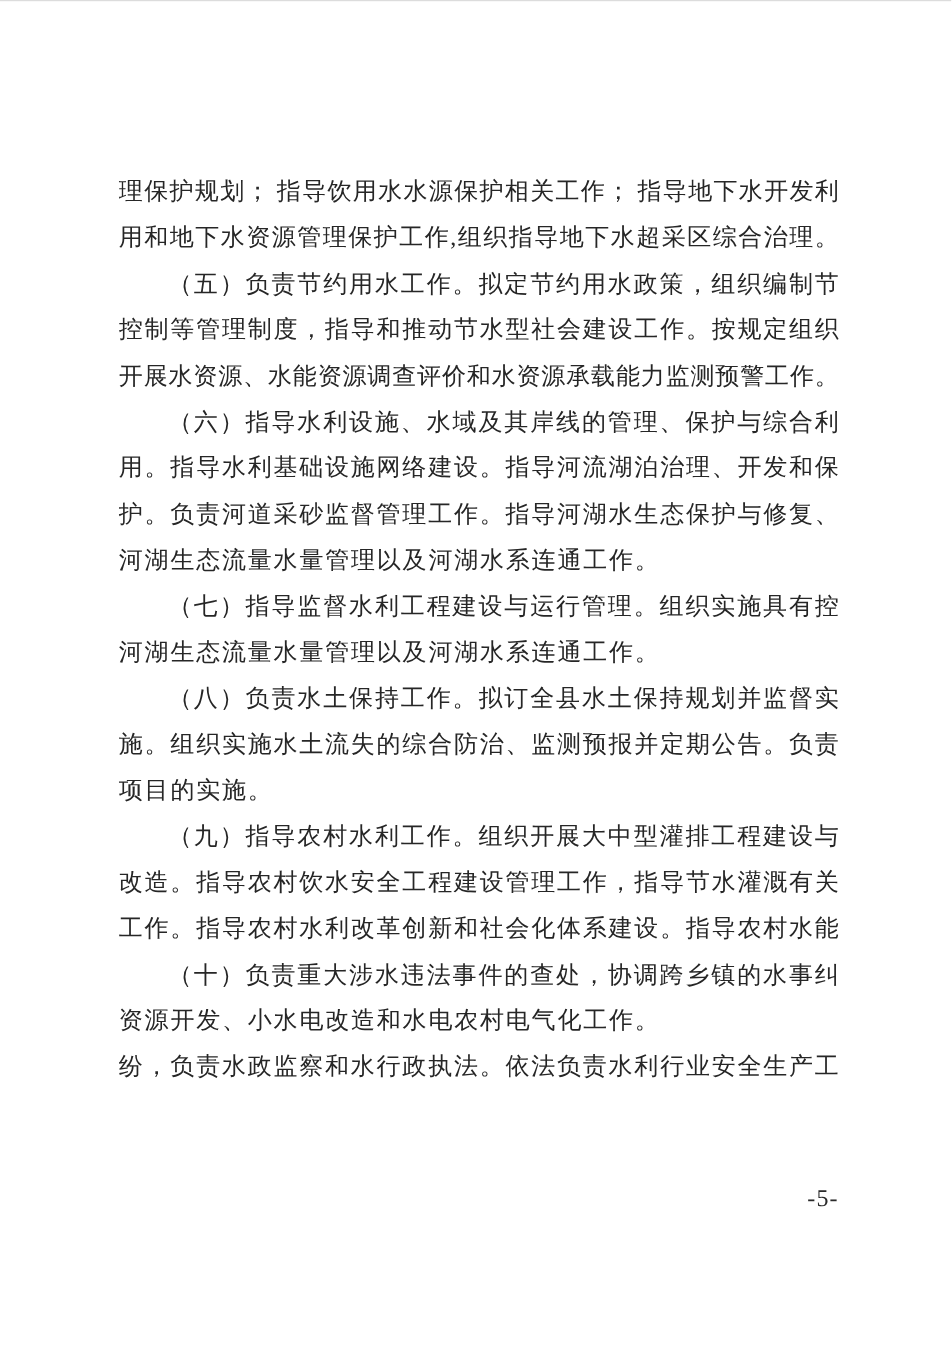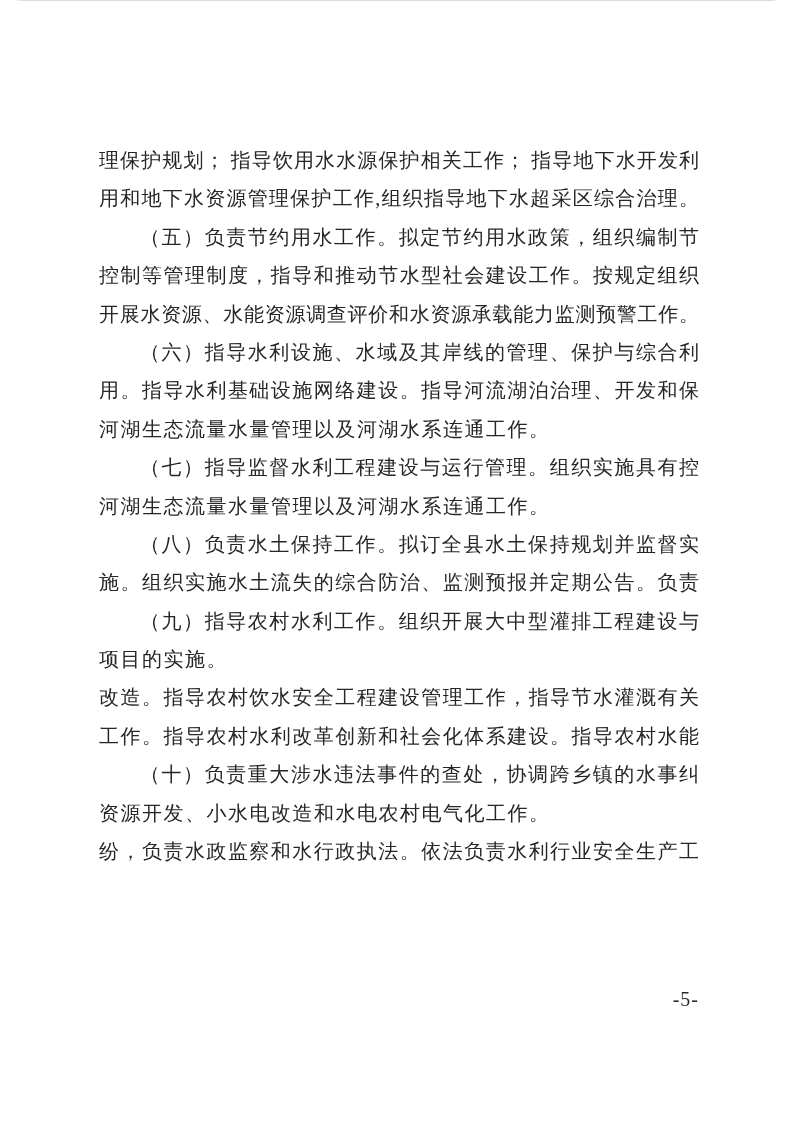--- a/index.html
+++ b/index.html
@@ -8,21 +8,20 @@
     background: #ffffff;
   }
   .page {
     position: relative;
     width: 793px;
     height: 1122px;
     background: #ffffff;
     overflow: hidden;
     font-family: "Liberation Serif", "DejaVu Serif", serif;
     color: #262626;
-    border-radius: 22px;
   }
   .scan-edge {
     position: absolute;
     top: 0; left: 0;
     width: 100%; height: 1px;
     background: #dcdcdc;
   }
   .body-block {
     position: absolute;
     left: 99px;
@@ -66,27 +65,28 @@
 <div class="page">
   <div class="scan-edge"></div>
   <div class="body-block">
       <div class="line fill">理保护规划； 指导饮用水水源保护相关工作； 指导地下水开发利</div>
       <div class="line fill">用和地下水资源管理保护工作,组织指导地下水超采区综合治理。</div>
       <div class="line fill indent">（五）负责节约用水工作。拟定节约用水政策，组织编制节</div>
       <div class="line fill">控制等管理制度，指导和推动节水型社会建设工作。按规定组织</div>
       <div class="line fill">开展水资源、水能资源调查评价和水资源承载能力监测预警工作。</div>
       <div class="line fill indent">（六）指导水利设施、水域及其岸线的管理、保护与综合利</div>
       <div class="line fill">用。指导水利基础设施网络建设。指导河流湖泊治理、开发和保</div>
+      <div class="line fill">护。负责河道采砂监督管理工作。指导河湖水生态保护与修复、</div>
       <div class="line short">河湖生态流量水量管理以及河湖水系连通工作。</div>
       <div class="line fill indent">（七）指导监督水利工程建设与运行管理。组织实施具有控</div>
       <div class="line short">河湖生态流量水量管理以及河湖水系连通工作。</div>
       <div class="line fill indent">（八）负责水土保持工作。拟订全县水土保持规划并监督实</div>
       <div class="line fill">施。组织实施水土流失的综合防治、监测预报并定期公告。负责</div>
+      <div class="line short">项目的实施。</div>
       <div class="line fill indent">（九）指导农村水利工作。组织开展大中型灌排工程建设与</div>
-      <div class="line short">项目的实施。</div>
       <div class="line fill">改造。指导农村饮水安全工程建设管理工作，指导节水灌溉有关</div>
       <div class="line fill">工作。指导农村水利改革创新和社会化体系建设。指导农村水能</div>
       <div class="line fill indent">（十）负责重大涉水违法事件的查处，协调跨乡镇的水事纠</div>
       <div class="line short">资源开发、小水电改造和水电农村电气化工作。</div>
       <div class="line fill">纷，负责水政监察和水行政执法。依法负责水利行业安全生产工</div>
     </div>
   <div class="page-number">-5-</div>
 </div>
 
 </body></html>

